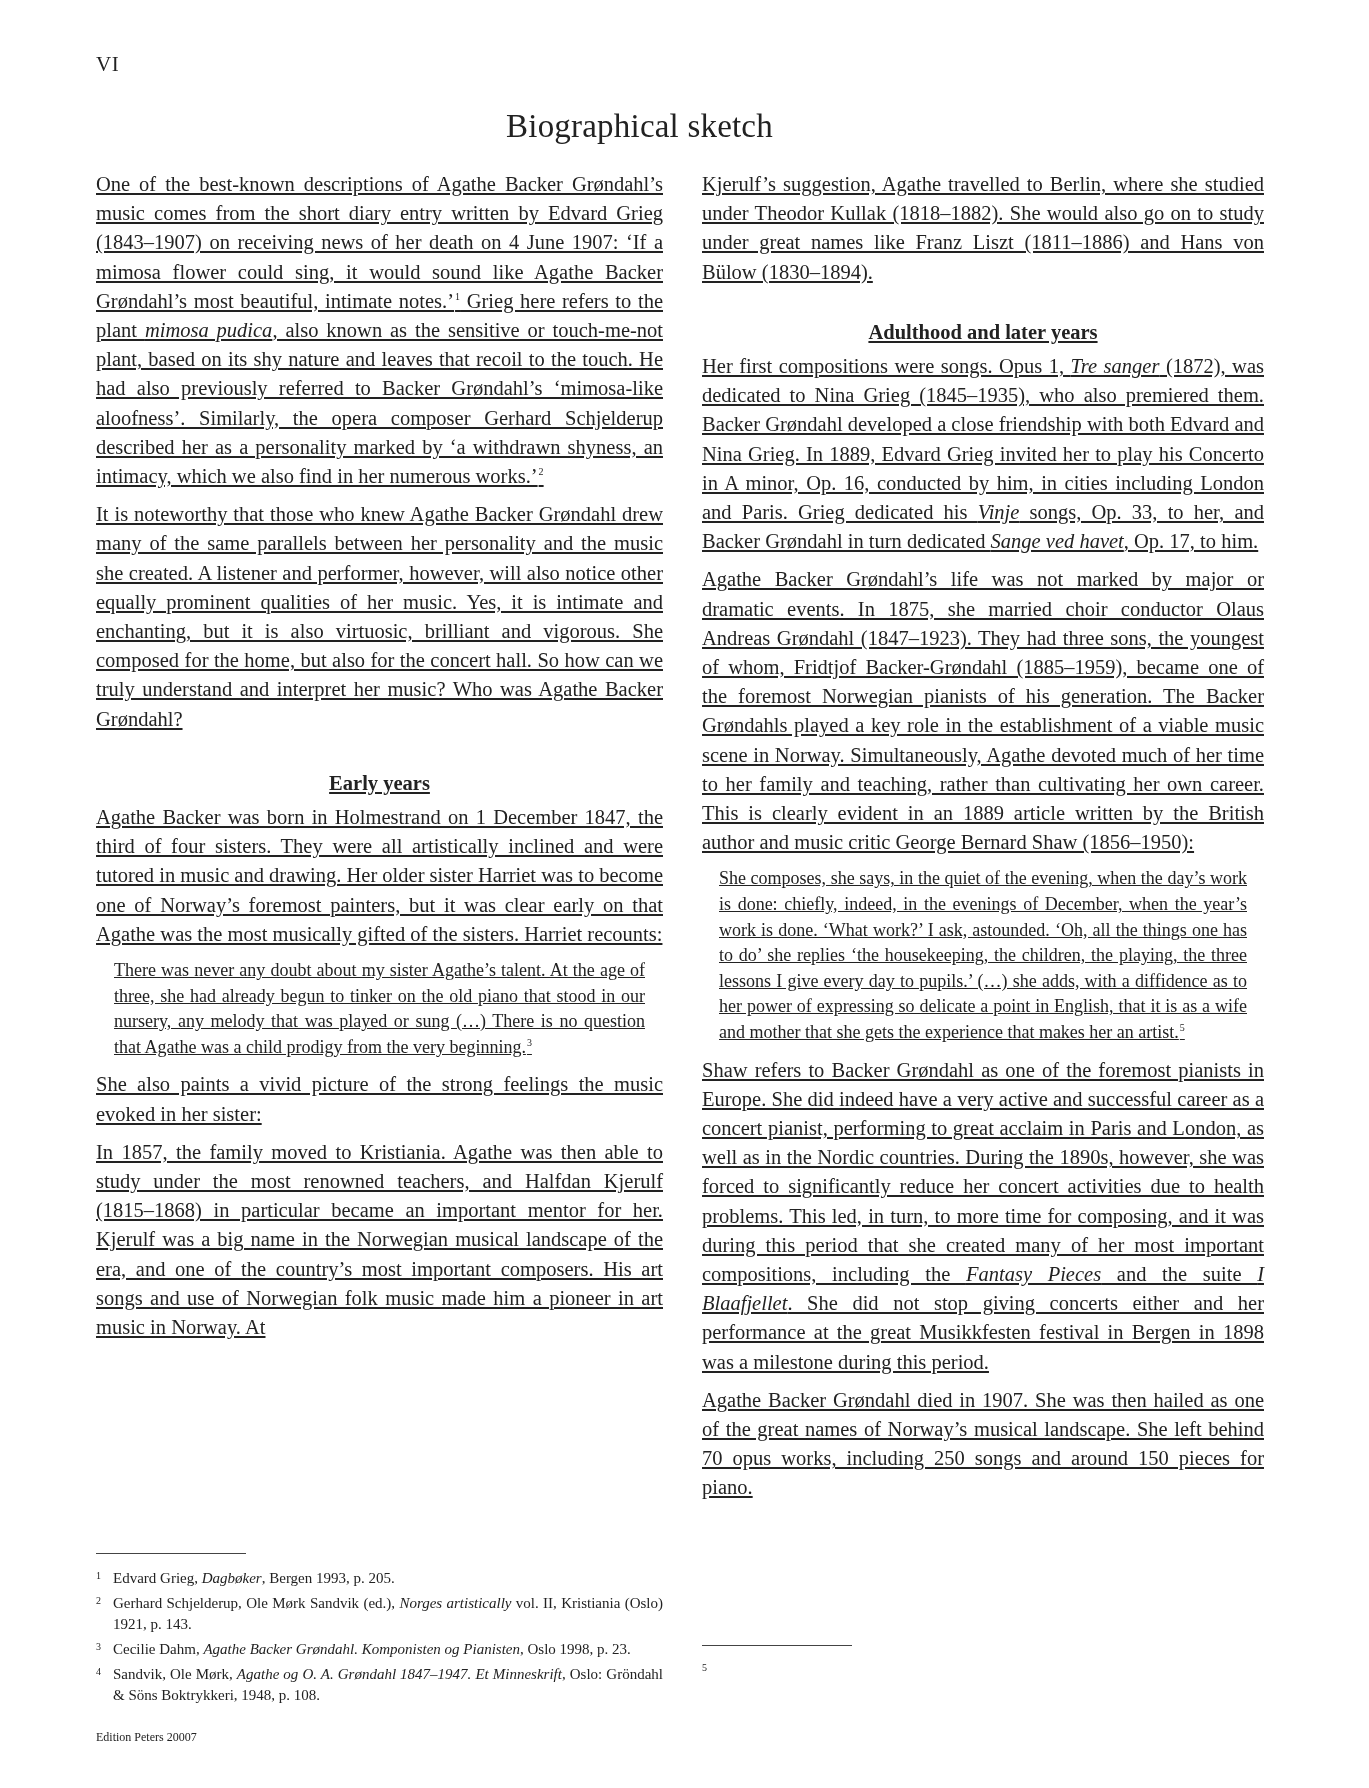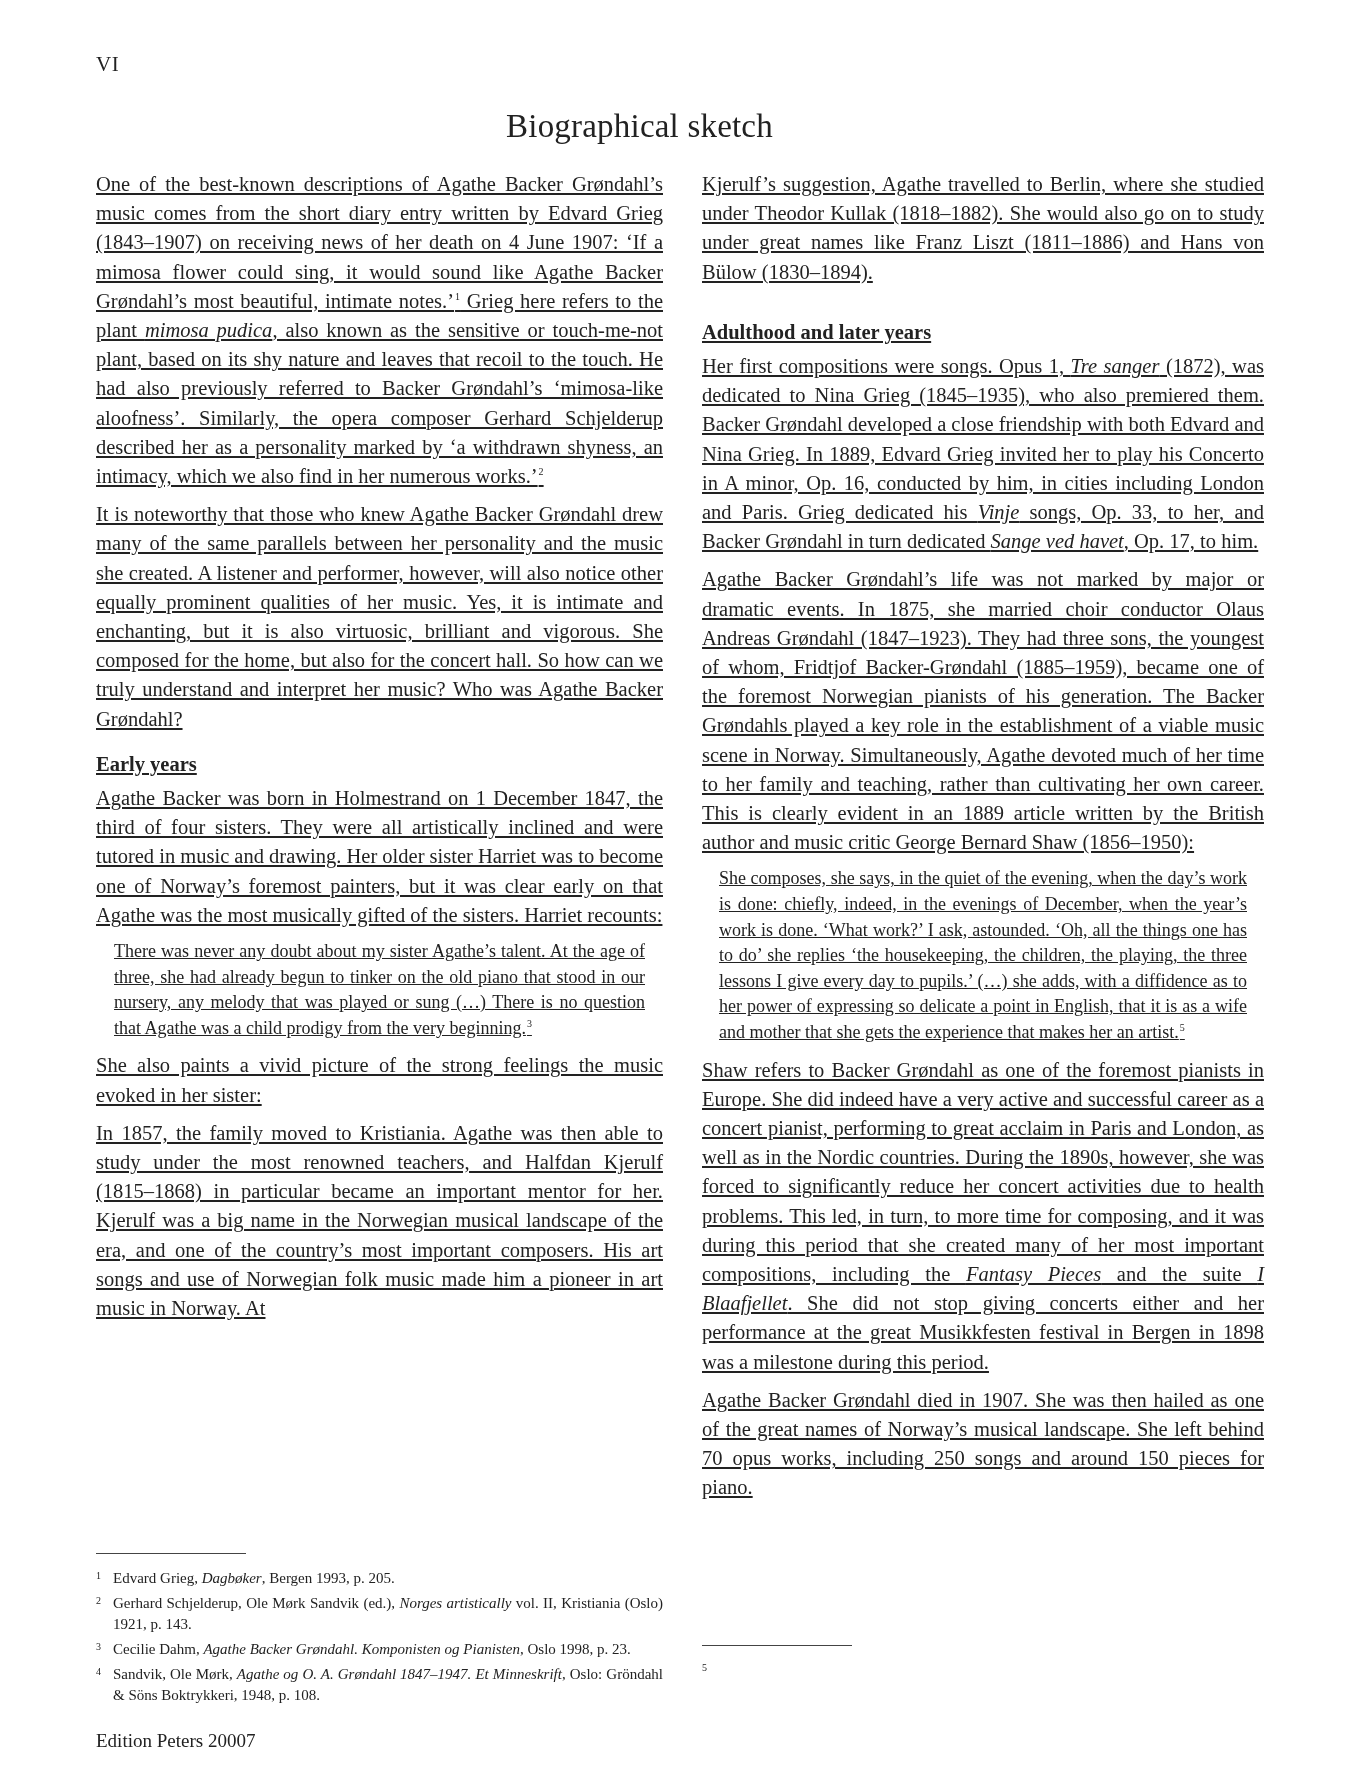--- a/index.html
+++ b/index.html
@@ -44,24 +44,25 @@
     }
     .col-left { left: 96px; width: 567px; }
     .col-right { left: 702px; width: 562px; }
 
     .column p {
       margin: 0 0 9px 0;
     }
     .column h2 {
       font-size: 20.5px;
       font-weight: bold;
+      text-align: center;
       margin: 0;
       line-height: 29.2px;
     }
-    .col-left h2 { margin-top: 16px; margin-bottom: 5px; }
+    .col-left h2 { margin-top: 35px; margin-bottom: 5px; }
     .col-right h2 { margin-top: 31px; margin-bottom: 5px; }
 
     .blockquote {
       margin: 0 0 10px 18px;
       width: calc(100% - 36px);
       font-size: 18px;
       line-height: 25.6px;
       text-align: justify;
     }
     .col-right .blockquote {
@@ -99,21 +100,21 @@
     .footnote .fn-num {
       position: absolute;
       left: 0;
       top: -3px;
       font-size: 10px;
     }
     .edition-line {
       position: absolute;
       left: 96px;
       top: 1730px;
-      font-size: 19px;
+      font-size: 12px;
     }
   </style>
 </head>
 <body>
 
 <div class="page-number">VI</div>
 <h1 class="page-title">Biographical sketch</h1>
 
 <div class="column col-left">
   <div>

